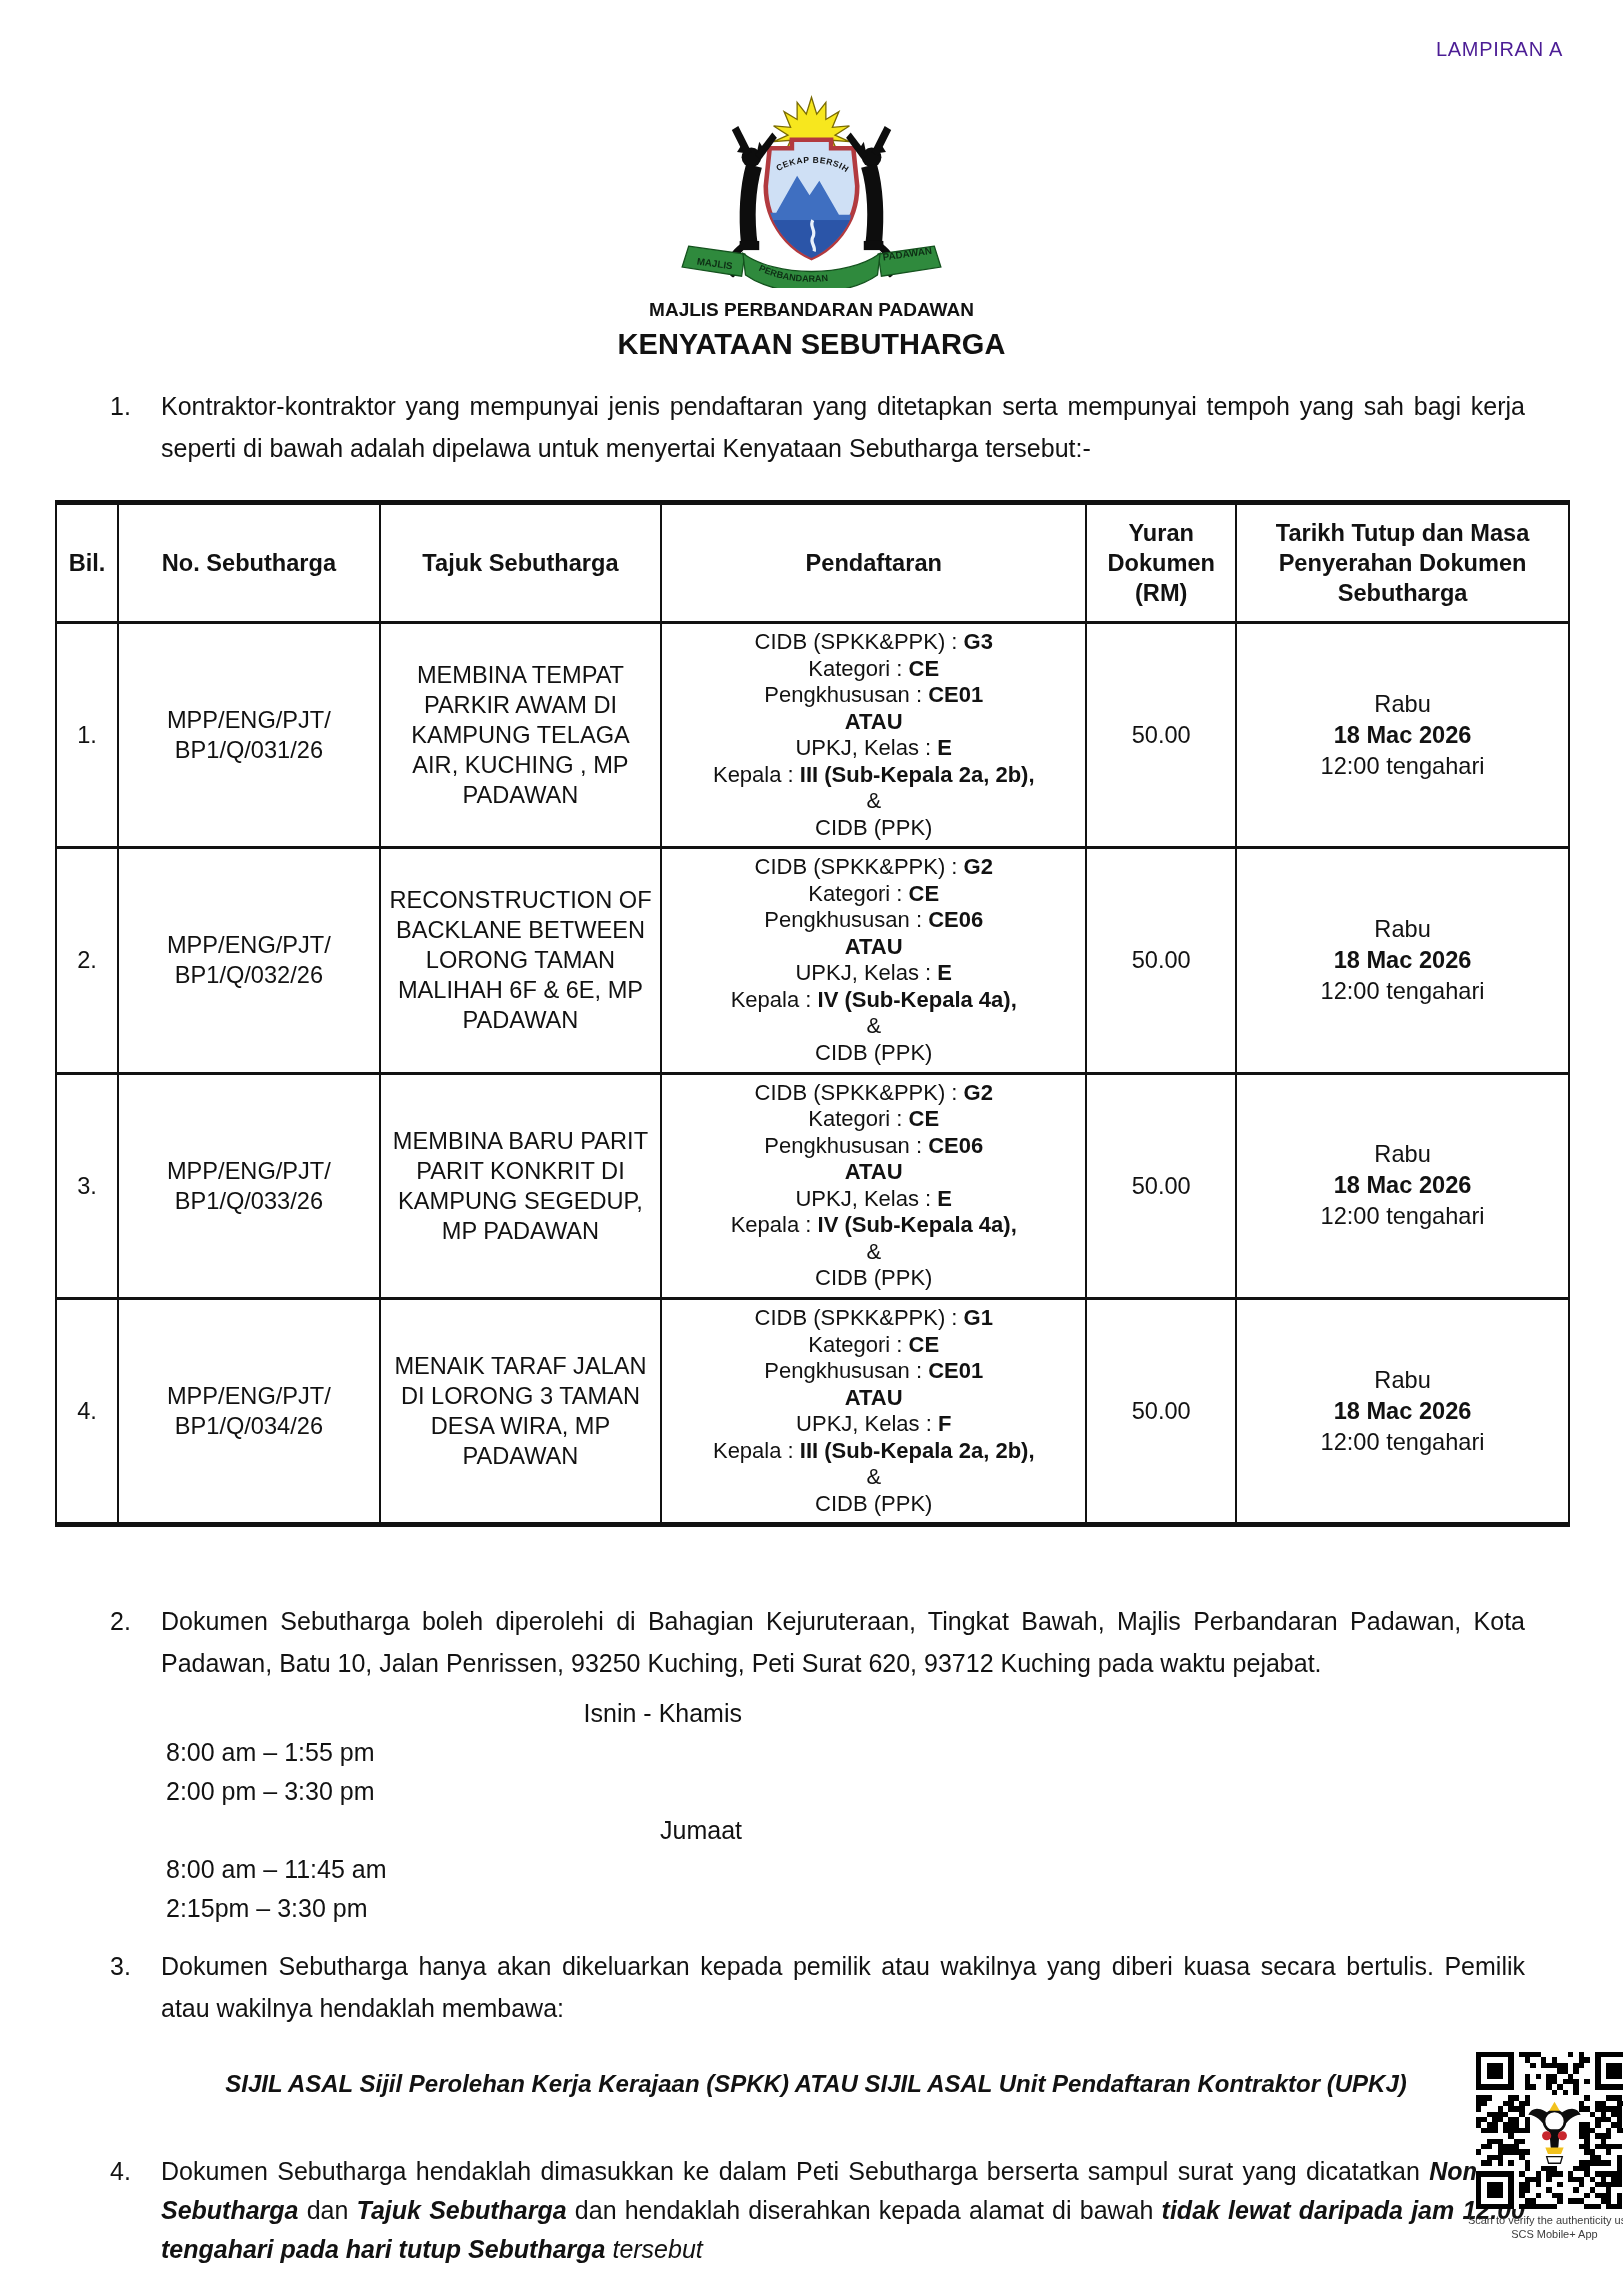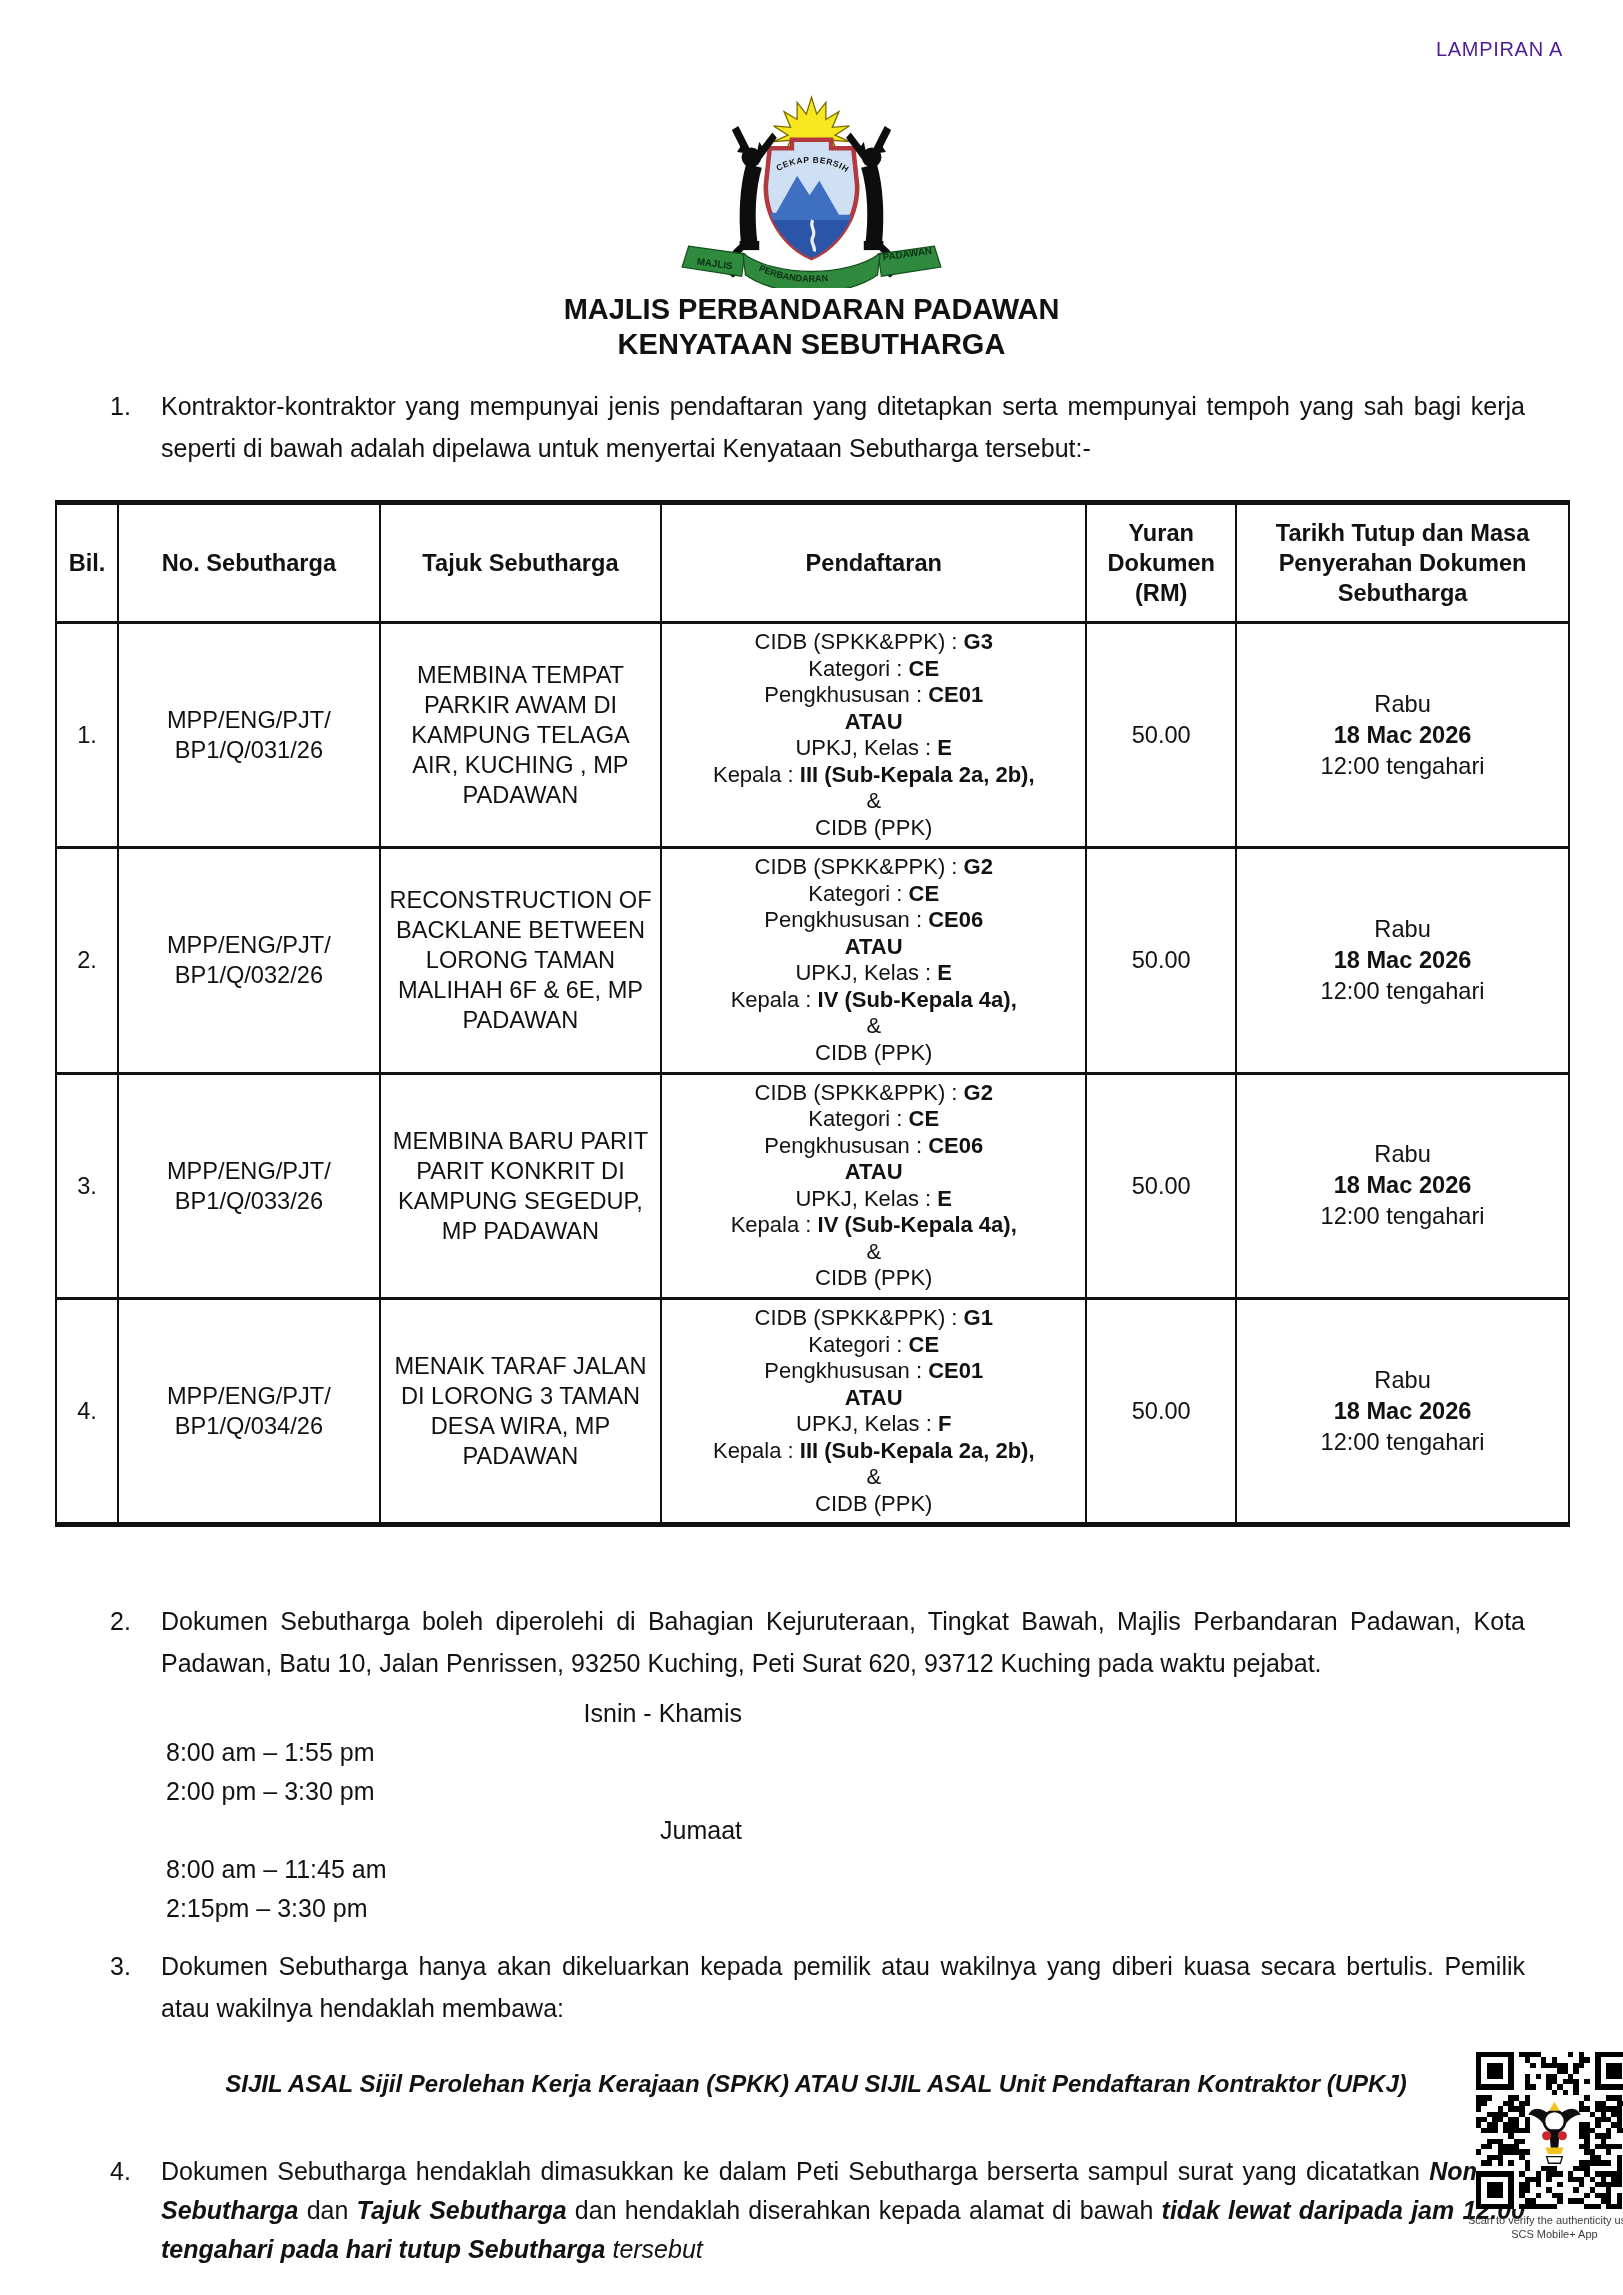--- a/index.html
+++ b/index.html
@@ -13,21 +13,21 @@
   }
   .lampiran{
     position:absolute;top:38px;right:60px;
     font-size:20px;letter-spacing:0.7px;color:#4c1d95;
   }
   .crest-wrap{
     padding-top:92px;
     display:flex;justify-content:center;
   }
   .titles{ text-align:center; margin-top:3.9px; }
-  .org-name{ font-size:29px;font-weight:bold;line-height:35px;letter-spacing:0px; }
+  .org-name{ font-size:19px;font-weight:bold;line-height:35px;letter-spacing:0px; }
   .doc-title{ font-size:29px;font-weight:bold;line-height:35px; }
 
   .para{
     display:flex;
     margin:0 98px 0 110px;
     font-size:25px;line-height:42px;
     text-align:justify;
   }
   .para .num{ width:51px;flex:none; }
   .para .ptxt{ flex:1; }

